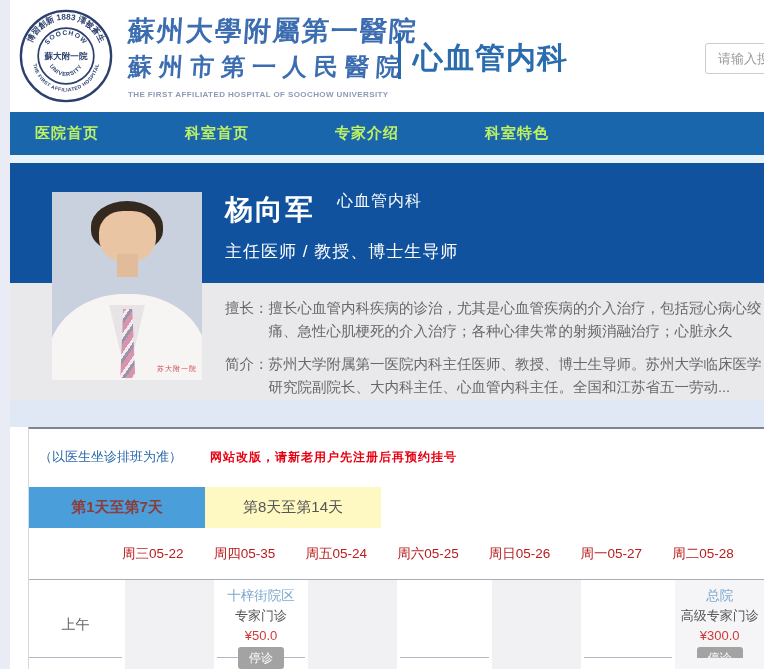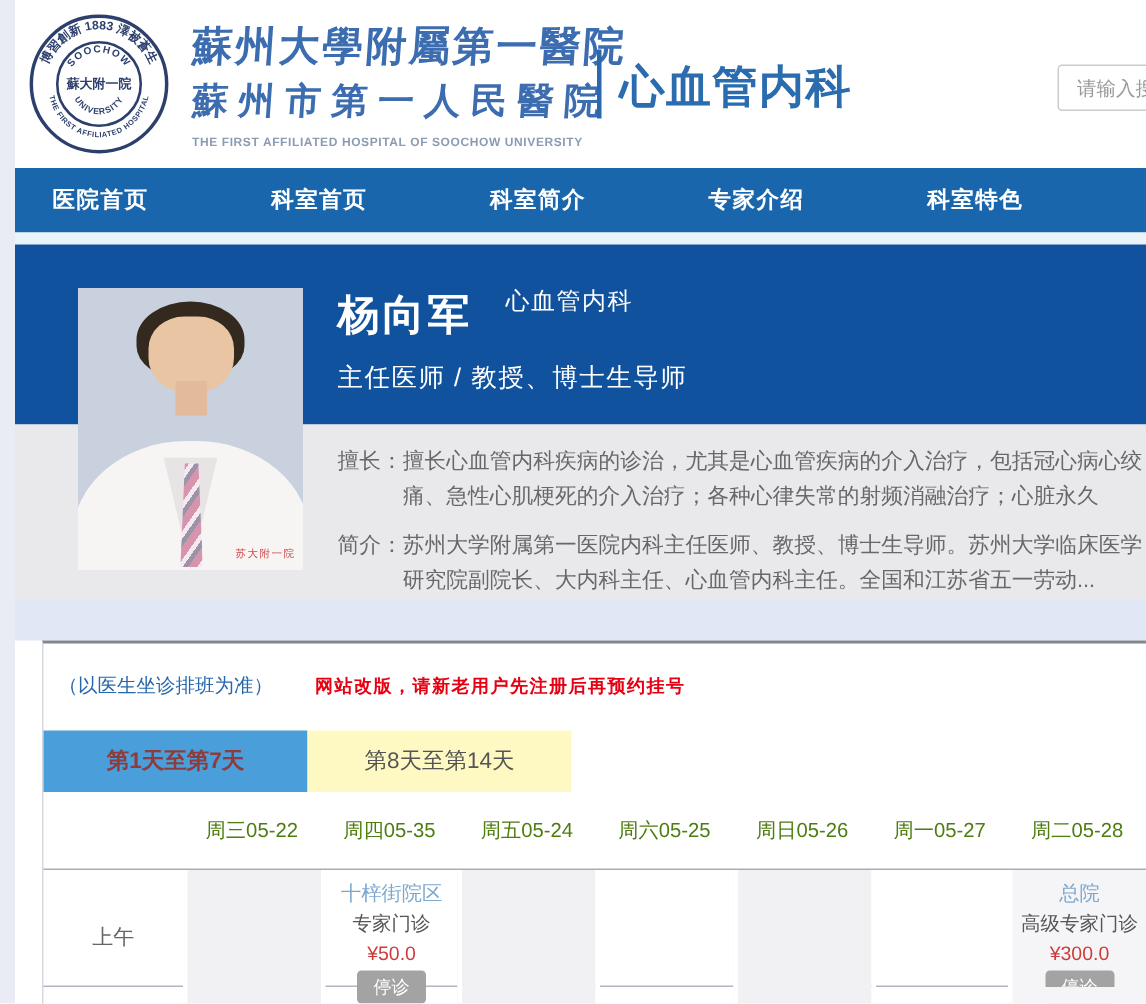--- a/index.html
+++ b/index.html
@@ -15,21 +15,21 @@
   .brand-l1 { font-family:"DejaVu Serif", serif; font-weight:bold; font-size:27px; letter-spacing:2px; transform:skewX(-4deg); }
   .brand-l2 { font-family:"DejaVu Serif", serif; font-weight:bold; font-size:24px; letter-spacing:7px; margin-top:2px; transform:skewX(-4deg); }
   .brand-en { font-size:8px; color:#8c9bb4; letter-spacing:0.4px; margin-top:7px; font-weight:bold; }
   .dept-divider { position:absolute; left:388px; top:33px; width:3px; height:46px; background:#2a68ad; }
   .dept-title { position:absolute; left:403px; top:38px; font-size:30px; font-weight:bold; color:#2a6cae; letter-spacing:1px; }
   .search-input { position:absolute; left:695px; top:43px; width:140px; height:31px; border:1px solid #ccc; border-radius:3px; padding-left:12px; font-size:13px; color:#666; outline:none; font-family:"Liberation Sans", sans-serif; }
   .search-input::placeholder { color:#9a9a9a; }
 
   
   .nav { position:absolute; left:10px; top:112px; width:754px; height:43px; background:#1a66ad; display:flex; align-items:center; padding-left:25px; }
-  .nav-item { width:150px; color:#ffffff; font-weight:bold; font-size:15px; letter-spacing:1px; cursor:pointer; }
+  .nav-item { width:150px; color:#bef264; font-weight:bold; font-size:15px; letter-spacing:1px; cursor:pointer; }
   .nav-gap { position:absolute; left:10px; top:155px; width:754px; height:8px; background:#e9f3f8; }
 
   
   .profile { position:absolute; left:10px; top:163px; width:754px; height:237px; }
   .profile-blue { height:120px; background:#11529e; }
   .profile-gray { height:117px; background:#e9e9eb; }
   .photo { position:absolute; left:42px; top:29px; width:150px; height:188px; background:#c9d1df; overflow:hidden; }
   .ph-hair { position:absolute; left:26%; top:5%; width:48%; height:27%; background:#33291f; border-radius:50% 50% 42% 42%; }
   .ph-face { position:absolute; left:31%; top:10%; width:38%; height:27%; background:#eac5a4; border-radius:42% 42% 46% 46%; }
   .ph-neck { position:absolute; left:43%; top:33%; width:14%; height:12%; background:#e2bb9a; }
@@ -51,21 +51,21 @@
   .panel { position:absolute; left:28px; top:427px; width:736px; height:280px; background:#fff; border-top:2px solid #80858f; border-left:1px solid #d5d8de; }
   .panel-head { display:flex; align-items:center; padding:19px 0 0 6px; }
   .sch-title { font-size:19px; font-weight:bold; color:#2667ac; letter-spacing:1px; }
   .sch-note { font-size:13px; color:#2667ac; margin-left:4px; }
   .sch-notice { font-size:12px; font-weight:bold; color:#e60012; margin-left:28px; letter-spacing:1px; }
   .tabs { display:flex; margin-top:21px; }
   .tab { width:176px; height:41px; display:flex; align-items:center; justify-content:center; font-size:15px; cursor:pointer; }
   .tab-active { background:#4a9ed9; color:#8d3c3c; font-weight:bold; }
   .tab-idle { background:#fef9c3; color:#555; }
   .grid-row { display:grid; grid-template-columns:93px repeat(7,1fr); }
-  .thead { height:52px; border-bottom:1px solid #a8adb8; align-items:center; text-align:center; color:#4d7c0f; font-size:13.5px; }
+  .thead { height:52px; border-bottom:1px solid #a8adb8; align-items:center; color:#b91c1c; font-size:13.5px; }
   .tbody { height:78px; border-bottom:1px solid #b2b6c2; }
   .tstub { height:30px; }
   .time-cell { display:flex; align-items:center; justify-content:center; color:#666; font-size:14px; }
   .day-cell { text-align:center; padding-top:6px; font-size:13px; line-height:1.5; border-left:3px solid #fff; border-right:0 solid #fff; }
   .cg { background:#f1f1f4; }
   .cg-light { background:#f5f5f8; }
   .cell-hospital { color:#7da8ce; font-size:13.5px; cursor:pointer; }
   .cell-clinic { color:#555; }
   .cell-fee { color:#cf3a3a;text-align:center; }
   .cell-stop { display:inline-block; margin-top:2px; background:#a3a3a3; color:#fff; font-size:12px; padding:2px 11px; border-radius:3px; cursor:pointer; }
@@ -106,21 +106,20 @@
 
   <div class="dept-divider"></div>
   <div class="dept-title">心血管内科</div>
 
   <input class="search-input" type="text" placeholder="请输入搜" style="">
 </div>
 
 <div class="nav">
   <div class="nav-item">医院首页</div>
   <div class="nav-item">科室首页</div>
-  <div class="nav-item">科室简介</div>
   <div class="nav-item">专家介绍</div>
   <div class="nav-item">科室特色</div>
 </div>
 <div class="nav-gap"></div>
 
 <div class="profile">
   <div class="profile-blue"></div>
   <div class="profile-gray"></div>
 
   <div class="photo">

